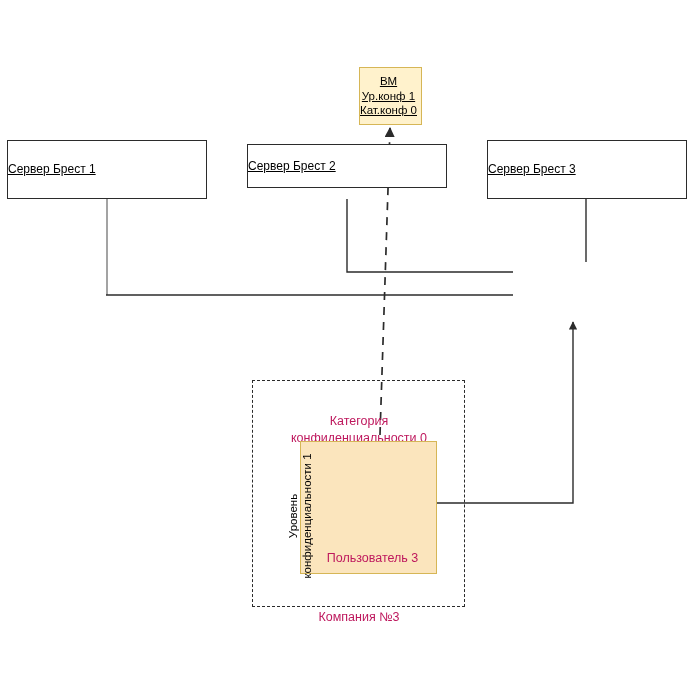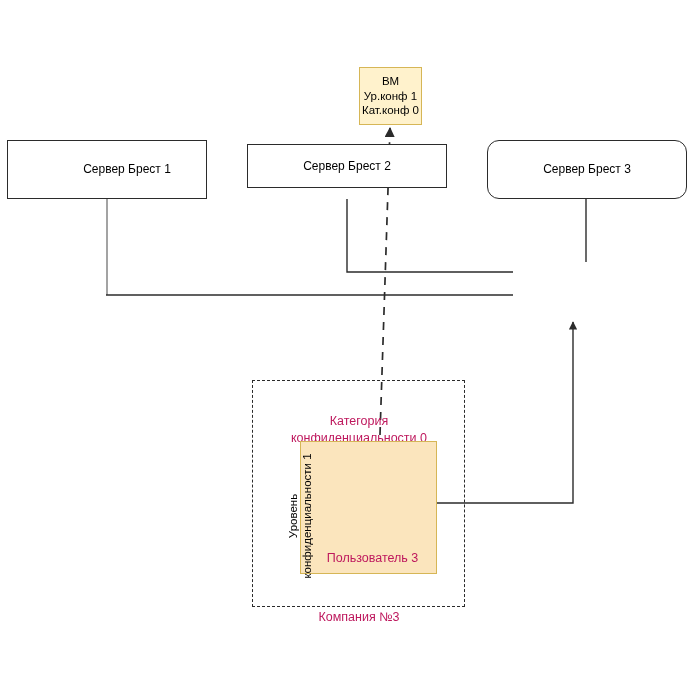--- a/index.html
+++ b/index.html
@@ -27,26 +27,27 @@
     left: 0;
     top: 0;
     width: 700px;
     height: 700px;
   }
   .node {
     position: absolute;
     box-sizing: border-box;
     display: flex;
     align-items: center;
-    justify-content: center;
+    justify-content: flex-start;
     text-align: center;
     font-size: 12px;
     line-height: 15px;
     color: #000;
     white-space: pre-line;
+    text-decoration: underline;
   }
   .node-server {
     background: #ffffff;
     border: 1.4px solid #2b2b2b;
   }
   .node-vm {
     background: #fff2cc;
     border: 1.2px solid #d6b656;
     font-size: 11.5px;
     line-height: 14.5px;
@@ -122,29 +123,29 @@
       <circle cx="368" cy="471" r="10" fill="#ffffff" stroke="#2b2b2b" stroke-width="1.8"></circle>
     </g>
   </svg>
 
   <div class="node node-vm" style="left:359px; top:67px; width:63px; height:58px;">
     <span>ВМ
 Ур.конф 1
 Кат.конф 0</span>
   </div>
 
-  <div class="node node-server" style="left:7px; top:140px; width:200px; height:59px;padding-left:40px;">
+  <div class="node node-server" style="left:7px; top:140px; width:200px; height:59px;">
     <span>Сервер Брест 1</span>
   </div>
 
   <div class="node node-server" style="left:247px; top:144px; width:200px; height:44px;">
     <span>Сервер Брест 2</span>
   </div>
 
-  <div class="node node-server" style="left:487px; top:140px; width:200px; height:59px;border-radius:12px;">
+  <div class="node node-server" style="left:487px; top:140px; width:200px; height:59px;">
     <span>Сервер Брест 3</span>
   </div>
 
 
   <div class="node node-company" style="left:252px; top:380px; width:213px; height:227px;"></div>
 
   <div class="label-free" style="left:262px; top:396px; width:194px;">
     <span>Категория
 конфиденциальности 0</span>
   </div>

